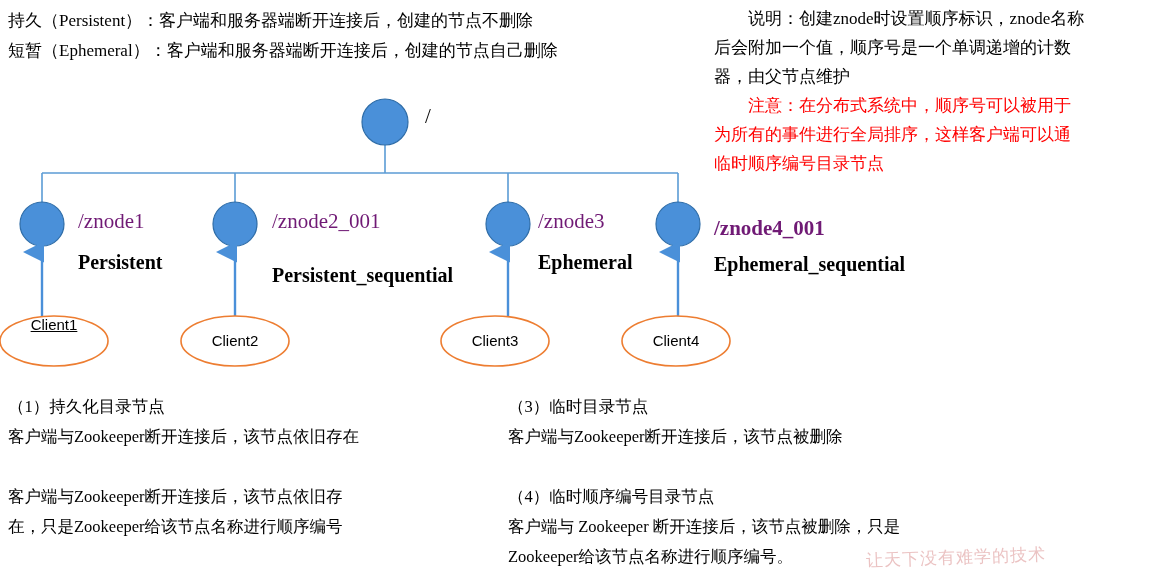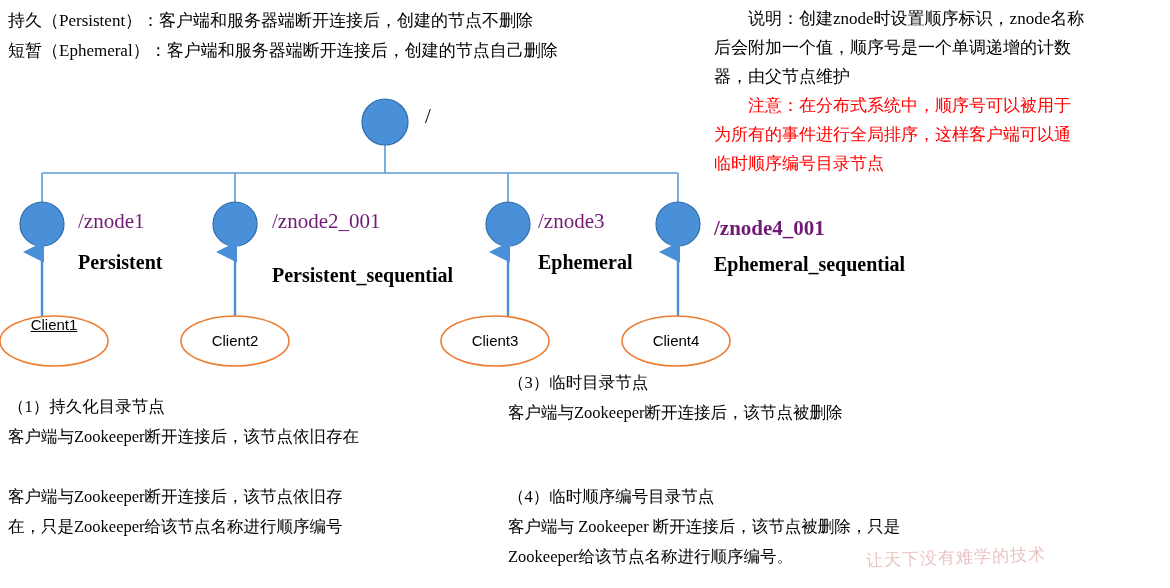--- a/index.html
+++ b/index.html
@@ -180,21 +180,21 @@
   <div class="abs bottom-col col-left" style="top:392px;">
     <div class="head">（1）持久化目录节点</div>
     <div class="body">客户端与Zookeeper断开连接后，该节点依旧存在</div>
   </div>
 
   <div class="abs bottom-col col-left" style="top:482px;">
     <div class="body">客户端与Zookeeper断开连接后，该节点依旧存</div>
     <div class="body">在，只是Zookeeper给该节点名称进行顺序编号</div>
   </div>
 
-  <div class="abs bottom-col col-right" style="top:368px;">
+  <div class="abs bottom-col col-right" style="top:392px;">
     <div class="head">（3）临时目录节点</div>
     <div class="body">客户端与Zookeeper断开连接后，该节点被删除</div>
   </div>
 
   <div class="abs bottom-col col-right" style="top:482px;">
     <div class="head">（4）临时顺序编号目录节点</div>
     <div class="body">客户端与 Zookeeper 断开连接后，该节点被删除，只是</div>
     <div class="body">Zookeeper给该节点名称进行顺序编号。</div>
   </div>
 

